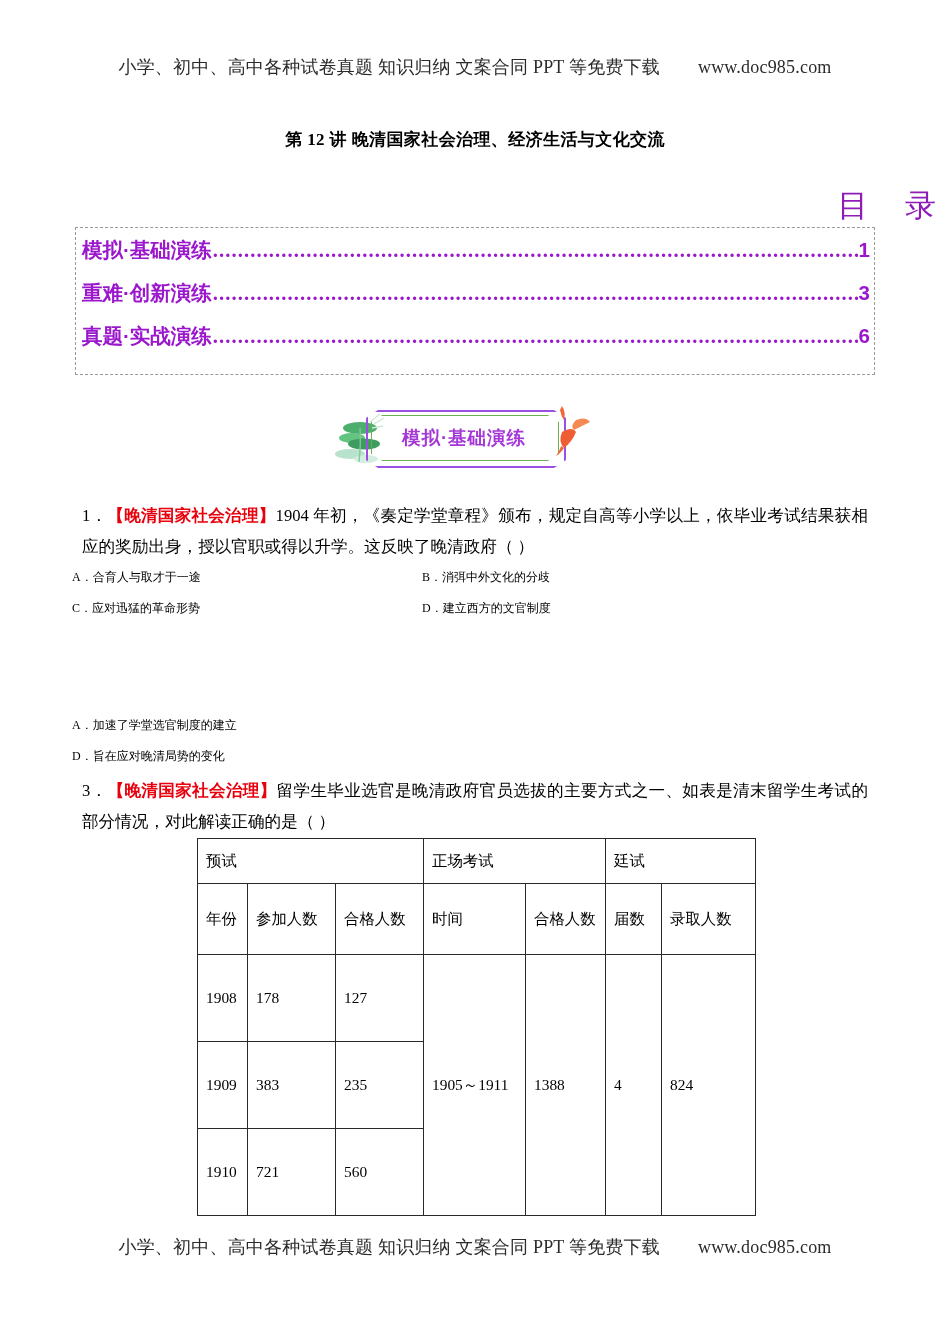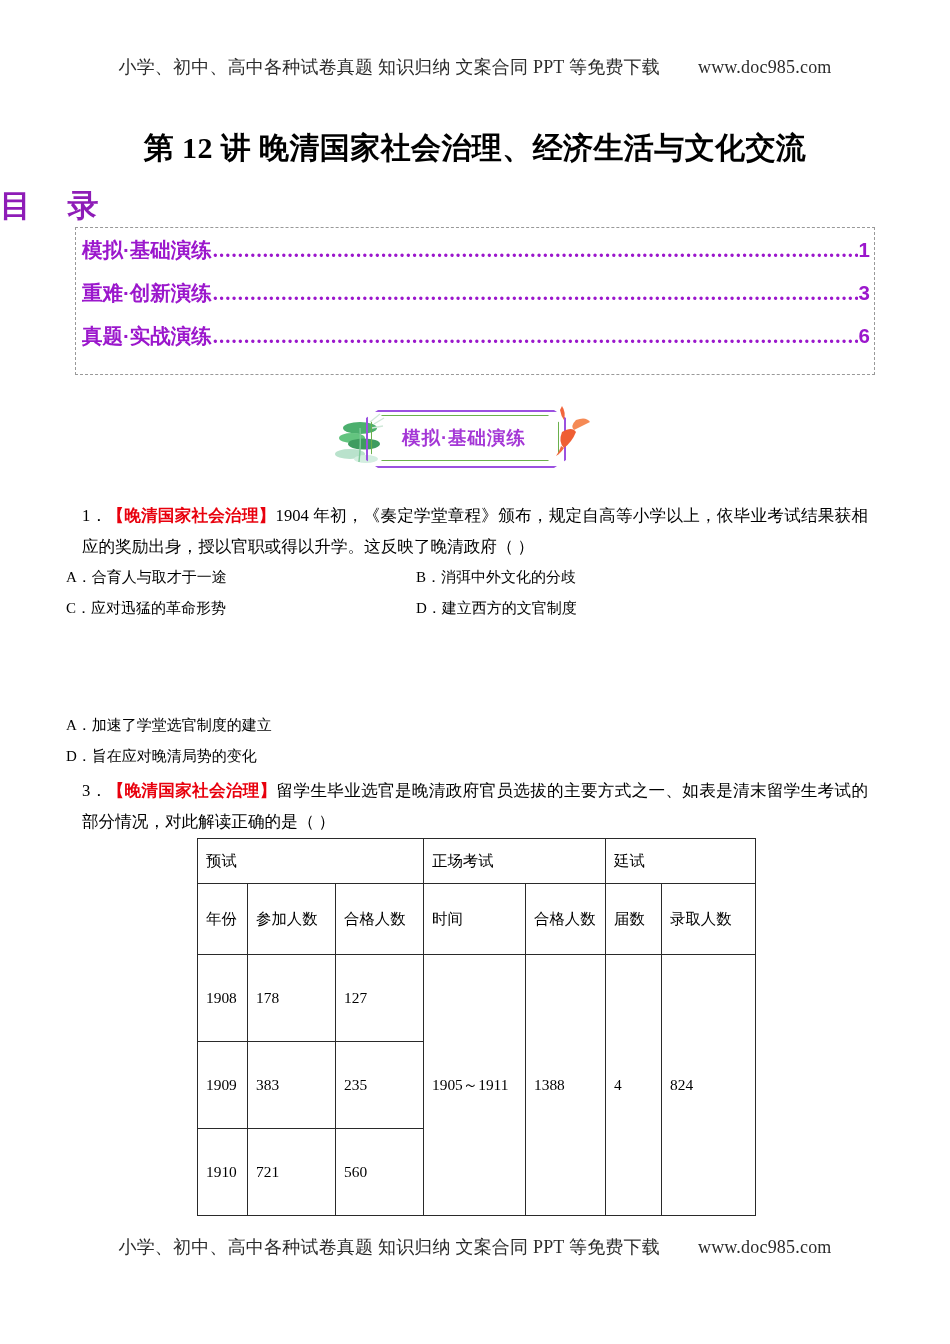--- a/index.html
+++ b/index.html
@@ -39,35 +39,35 @@
   .running-header { top: 55px; }
   .running-footer { top: 1235px; }
 
   
   .doc-title {
     position: absolute;
     left: 0;
     top: 128px;
     width: 950px;
     text-align: center;
-    font-size: 30px;
+    font-size: 17px;
     font-weight: bold;
     letter-spacing: 0.4px;
     white-space: nowrap;
   }
 
   
   .toc-heading {
     position: absolute;
     left: 0;
     top: 185px;
     width: 950px;
-    text-align: left;
+    text-align: right;
     font-size: 31px;
-    font-weight: bold;
+    font-weight: normal;
     color: #8e1cb7;
     letter-spacing: 14px;
     font-family: "Liberation Sans", "DejaVu Sans", sans-serif;
   }
   .toc-box {
     position: absolute;
     left: 75px;
     top: 227px;
     width: 800px;
     height: 148px;
@@ -170,23 +170,23 @@
     line-height: 31px;
     text-align: justify;
     text-justify: inter-ideograph;
   }
   .qtag {
     color: #e8000d;
     font-weight: bold;
   }
   .opts {
     position: absolute;
-    left: 66px;
+    left: 72px;
     width: 786px;
-    font-size: 15px;
+    font-size: 12px;
     line-height: 31px;
   }
   .opt-row { display: flex; }
   .opt-a { width: 350px; }
   .opt-b { width: 380px; }
 
   
   .data-table {
     position: absolute;
     left: 197px;

